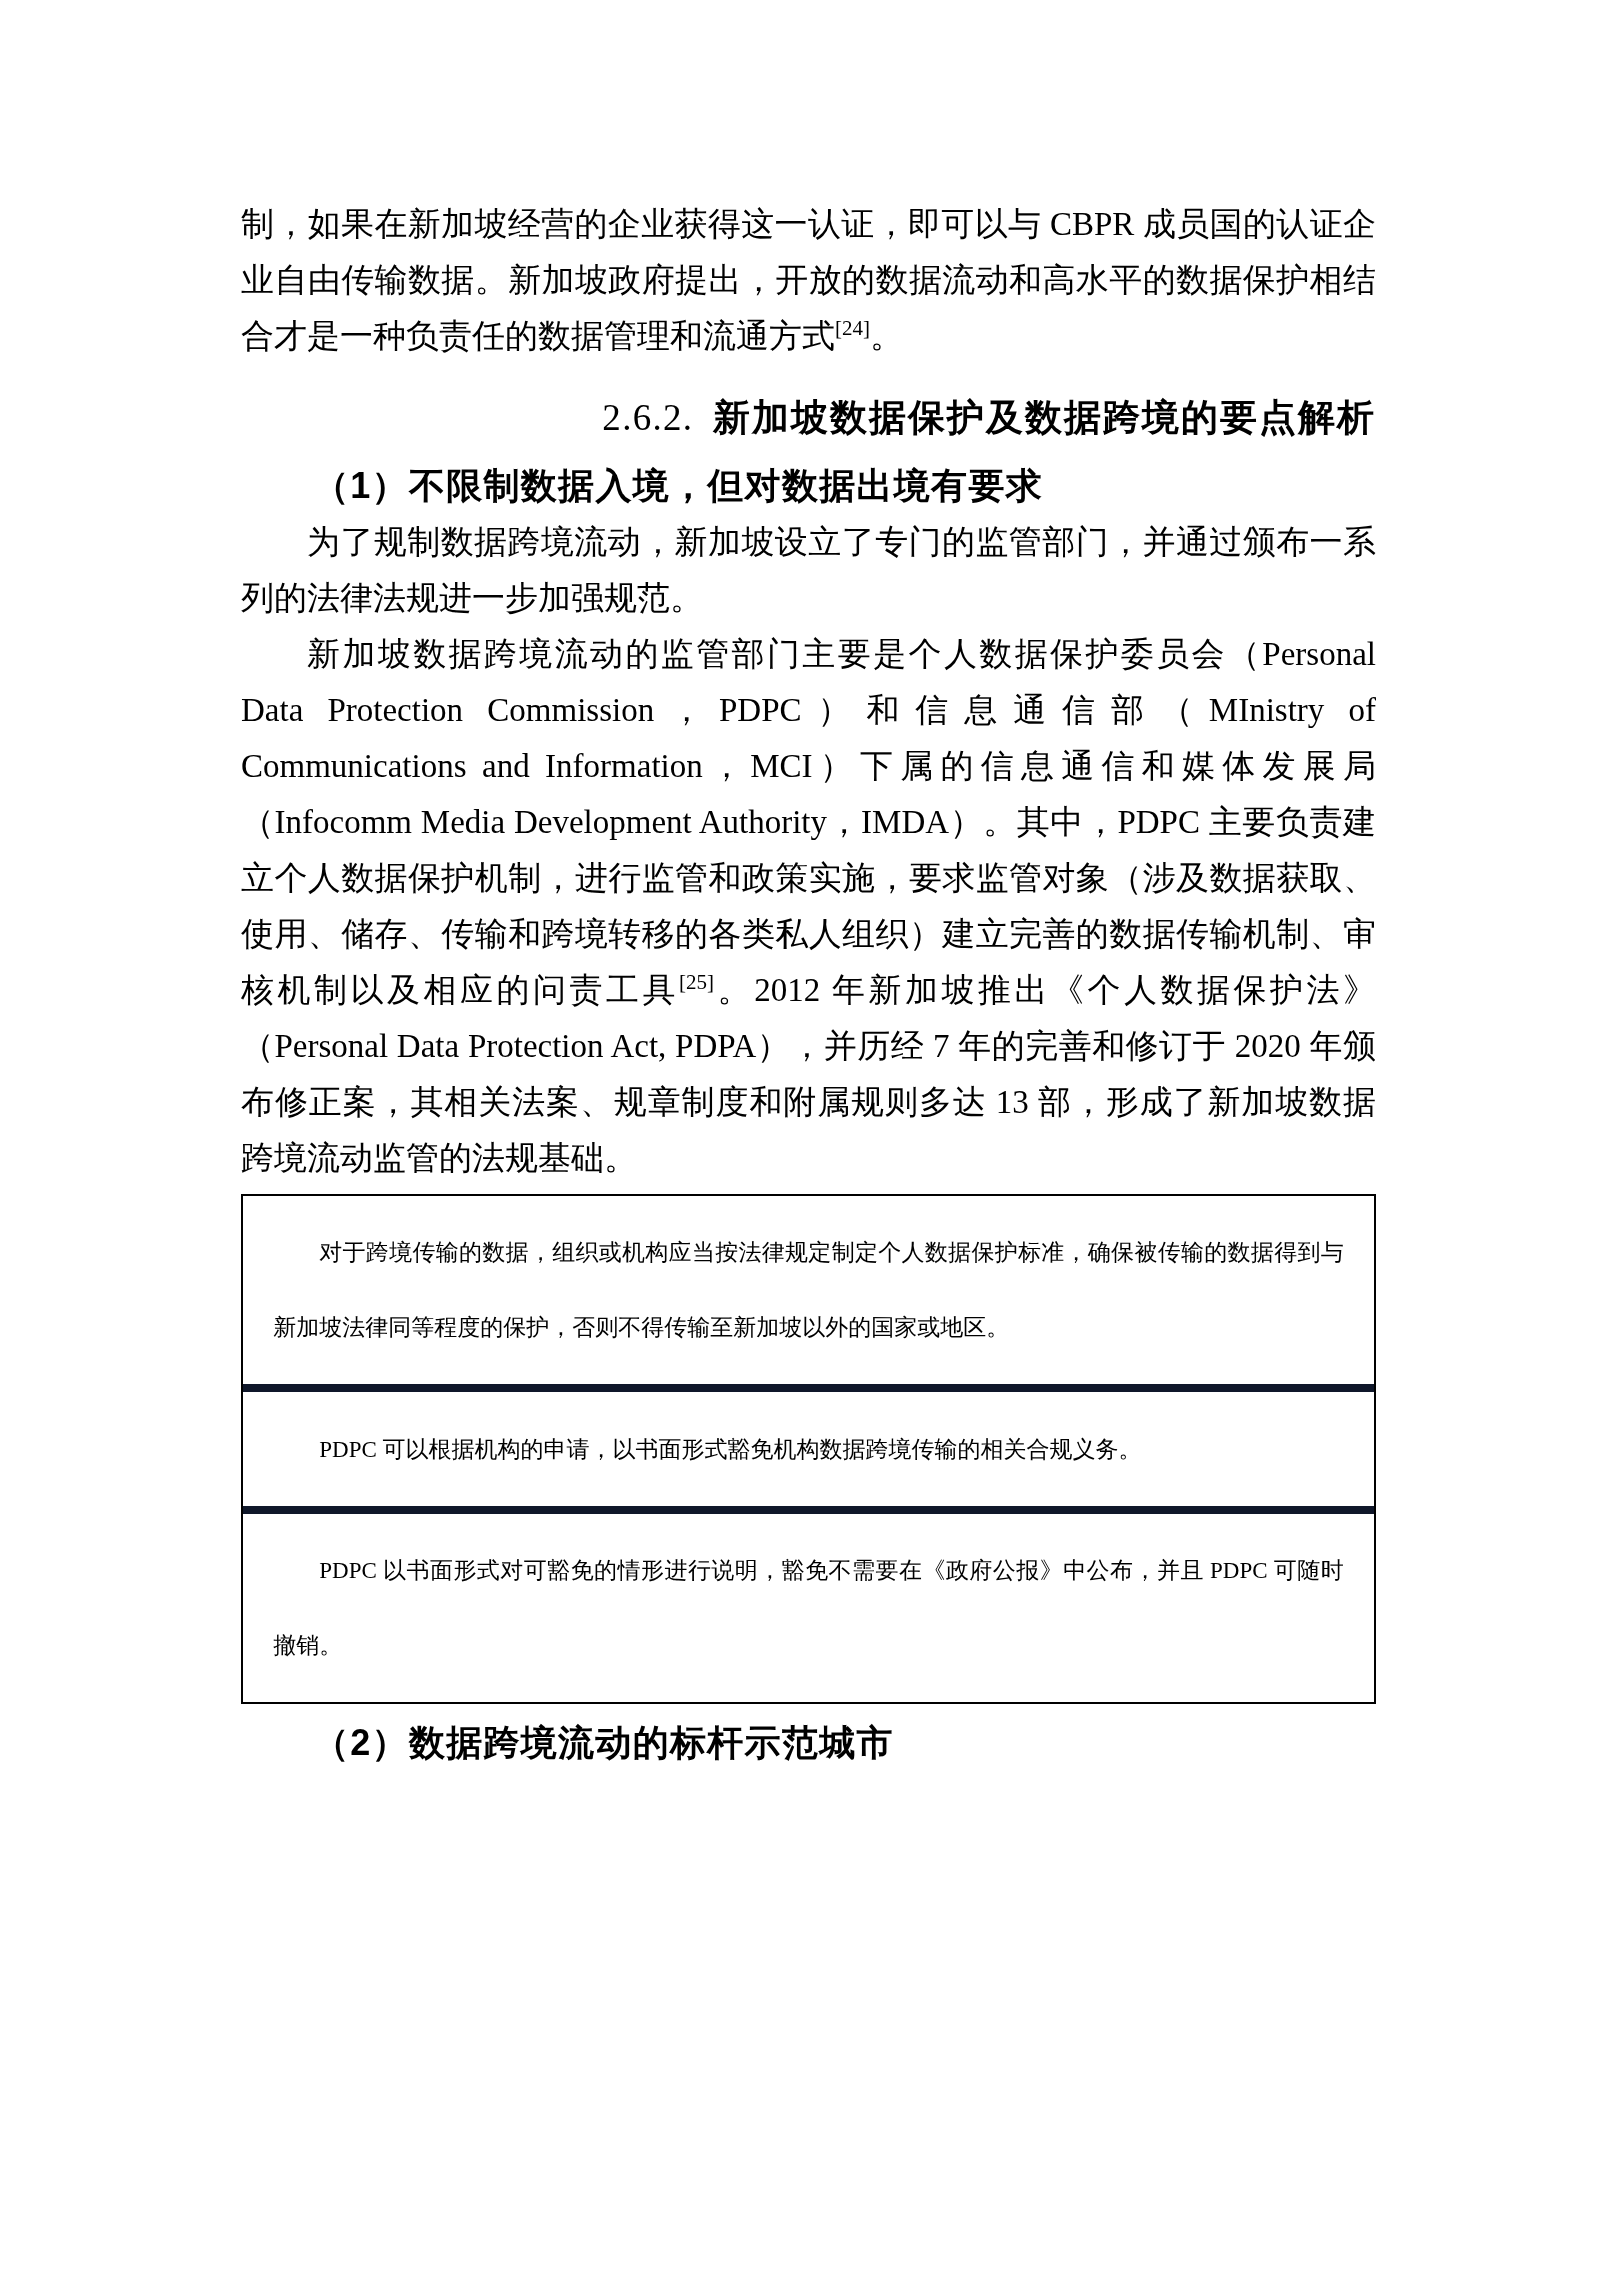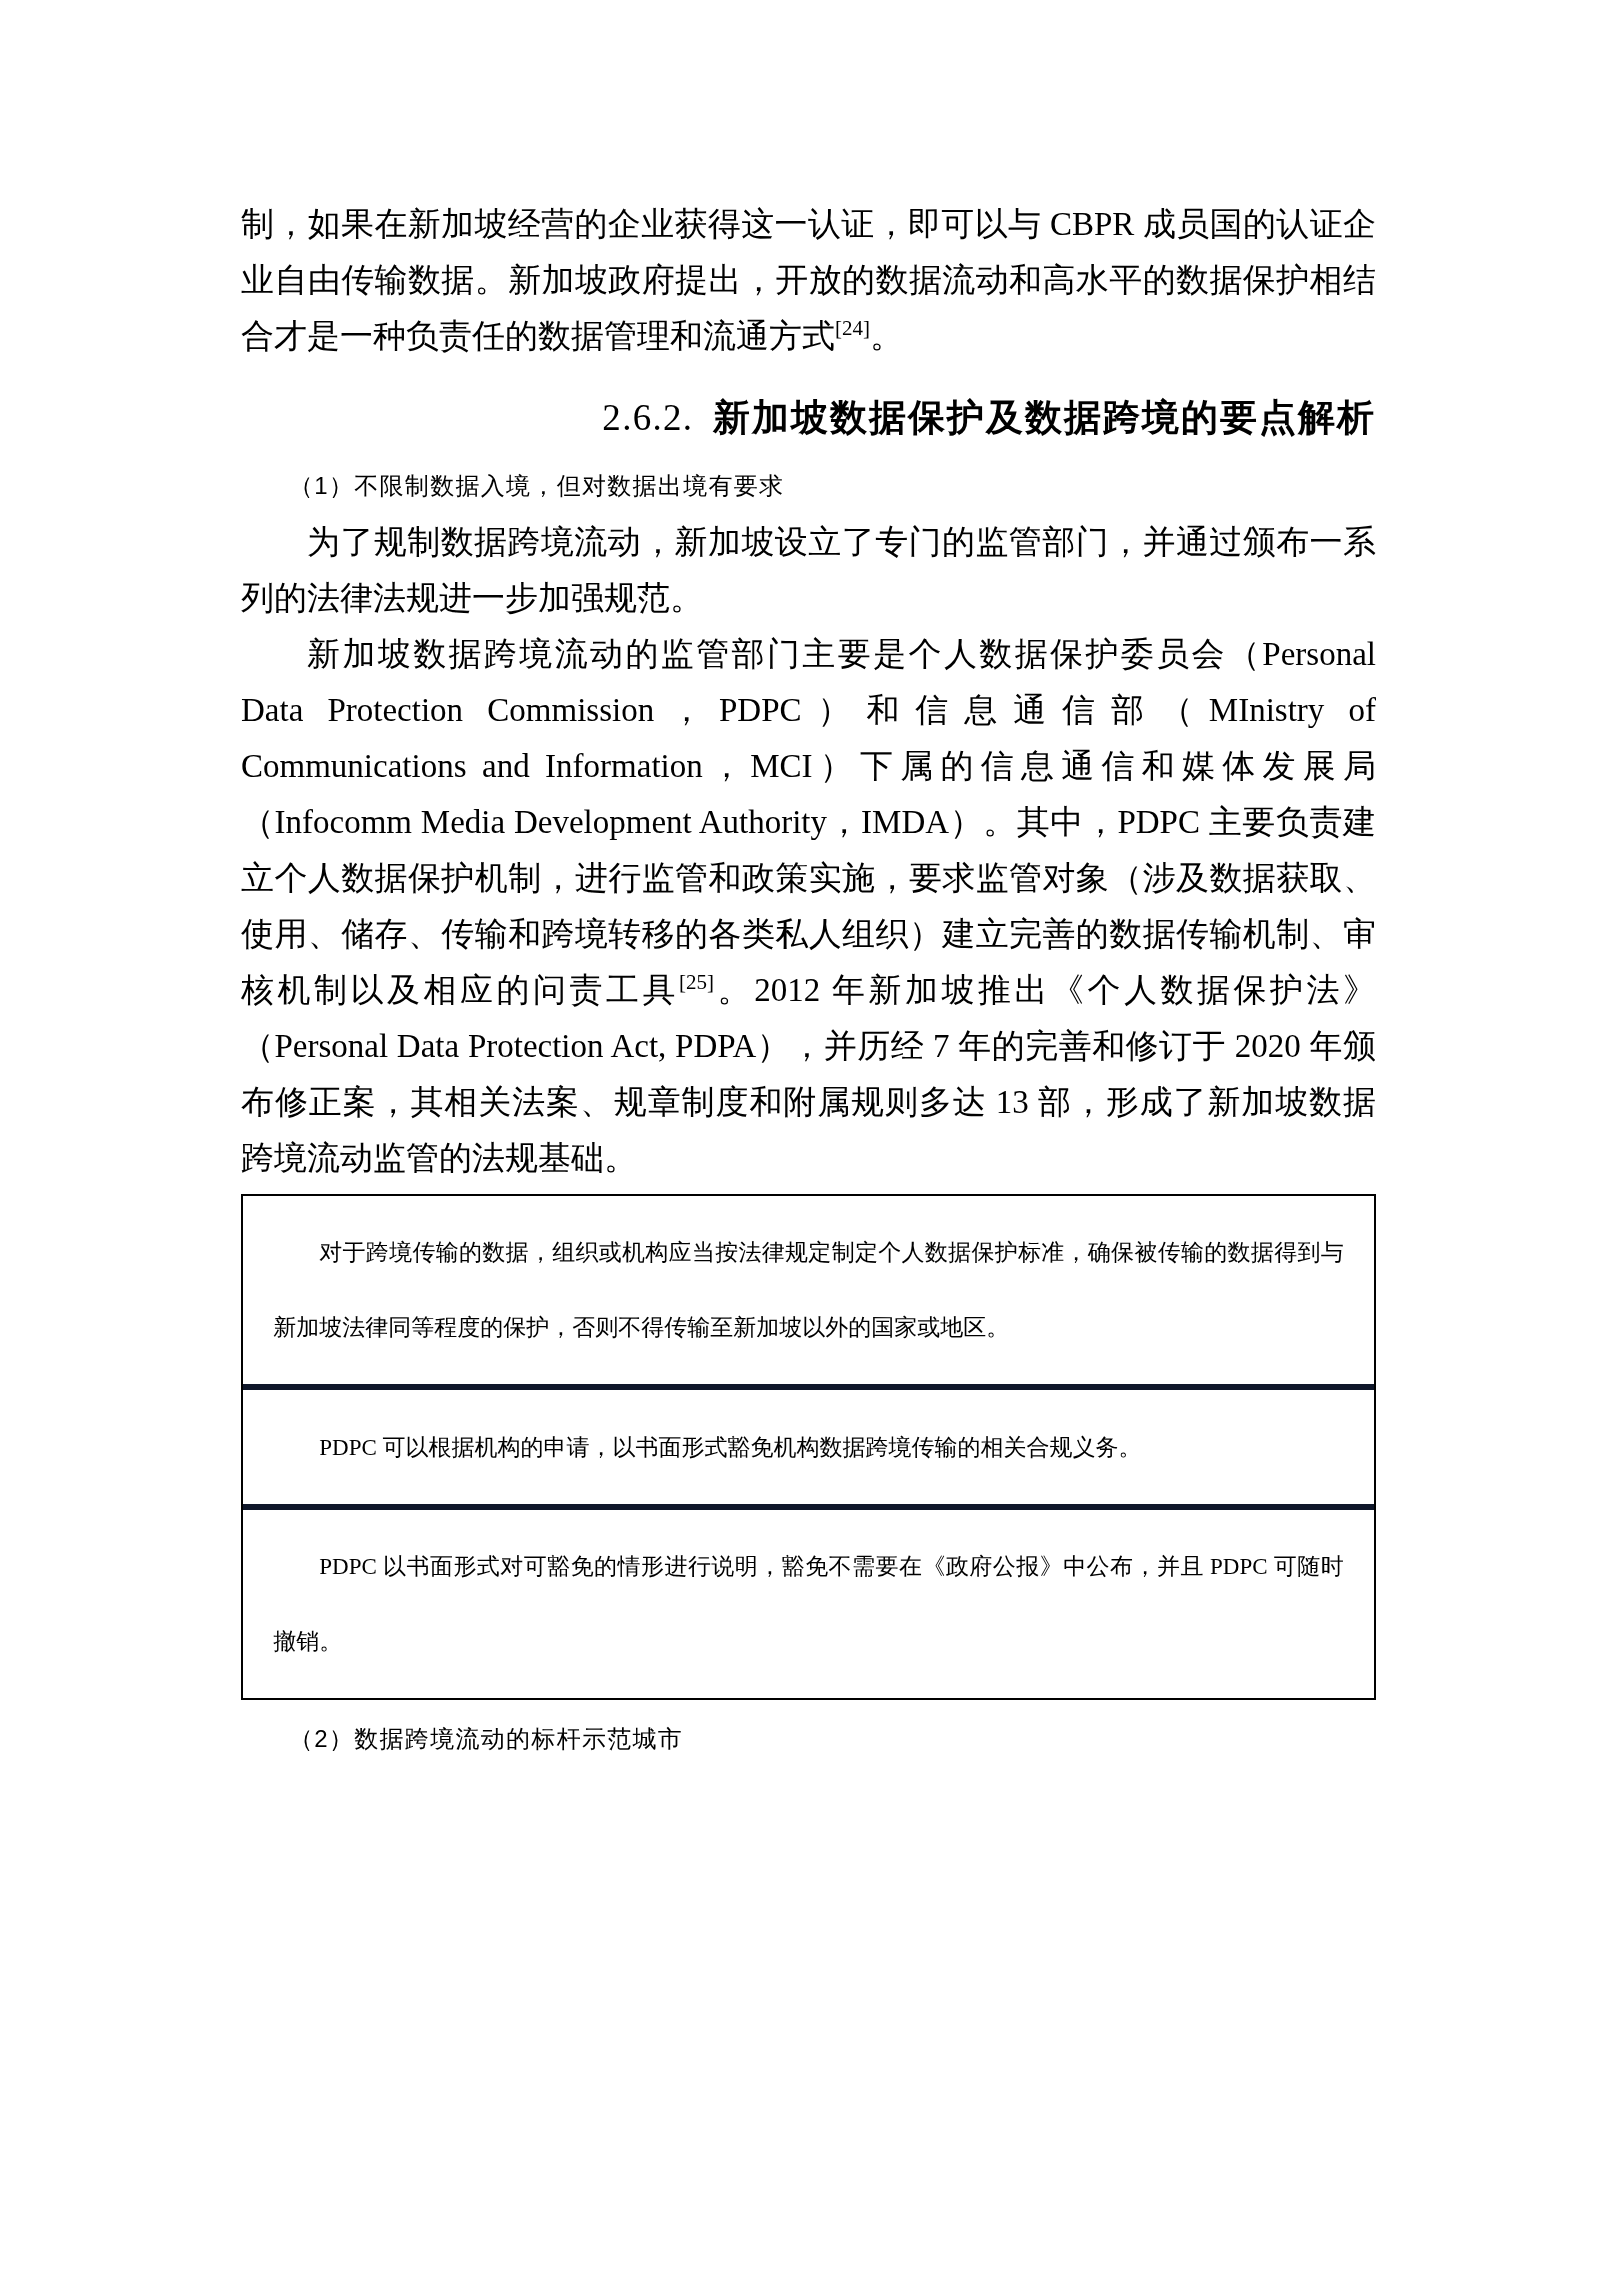--- a/index.html
+++ b/index.html
@@ -50,32 +50,32 @@
     letter-spacing: 1.3px;
   }
   h2.section-heading .heading-title {
     font-family: "Liberation Sans", sans-serif;
     font-weight: bold;
     letter-spacing: 2px;
   }
   h3.sub-heading {
     margin: 10.4px 0 0 0;
     font-family: "Liberation Sans", sans-serif;
-    font-weight: normal;
-    font-size: 24px;
+    font-weight: bold;
+    font-size: 36px;
     line-height: 56px;
     text-indent: 2em;
     letter-spacing: 1.3px;
   }
   .box-table {
     margin-top: 7.8px;
     border: 2.6px solid #000000;
   }
   .box-row {
-    border-top: 6px solid #0f172a;
+    border-top: 8px solid #0f172a;
     padding: 3.3px 14.3px;
   }
   .box-row:first-child { border-top: none; }
   .box-row p {
     margin: 16px;
     font-size: 23px;
     line-height: 75px;
     text-align: justify;
     text-indent: 2em;
     word-break: break-word;

